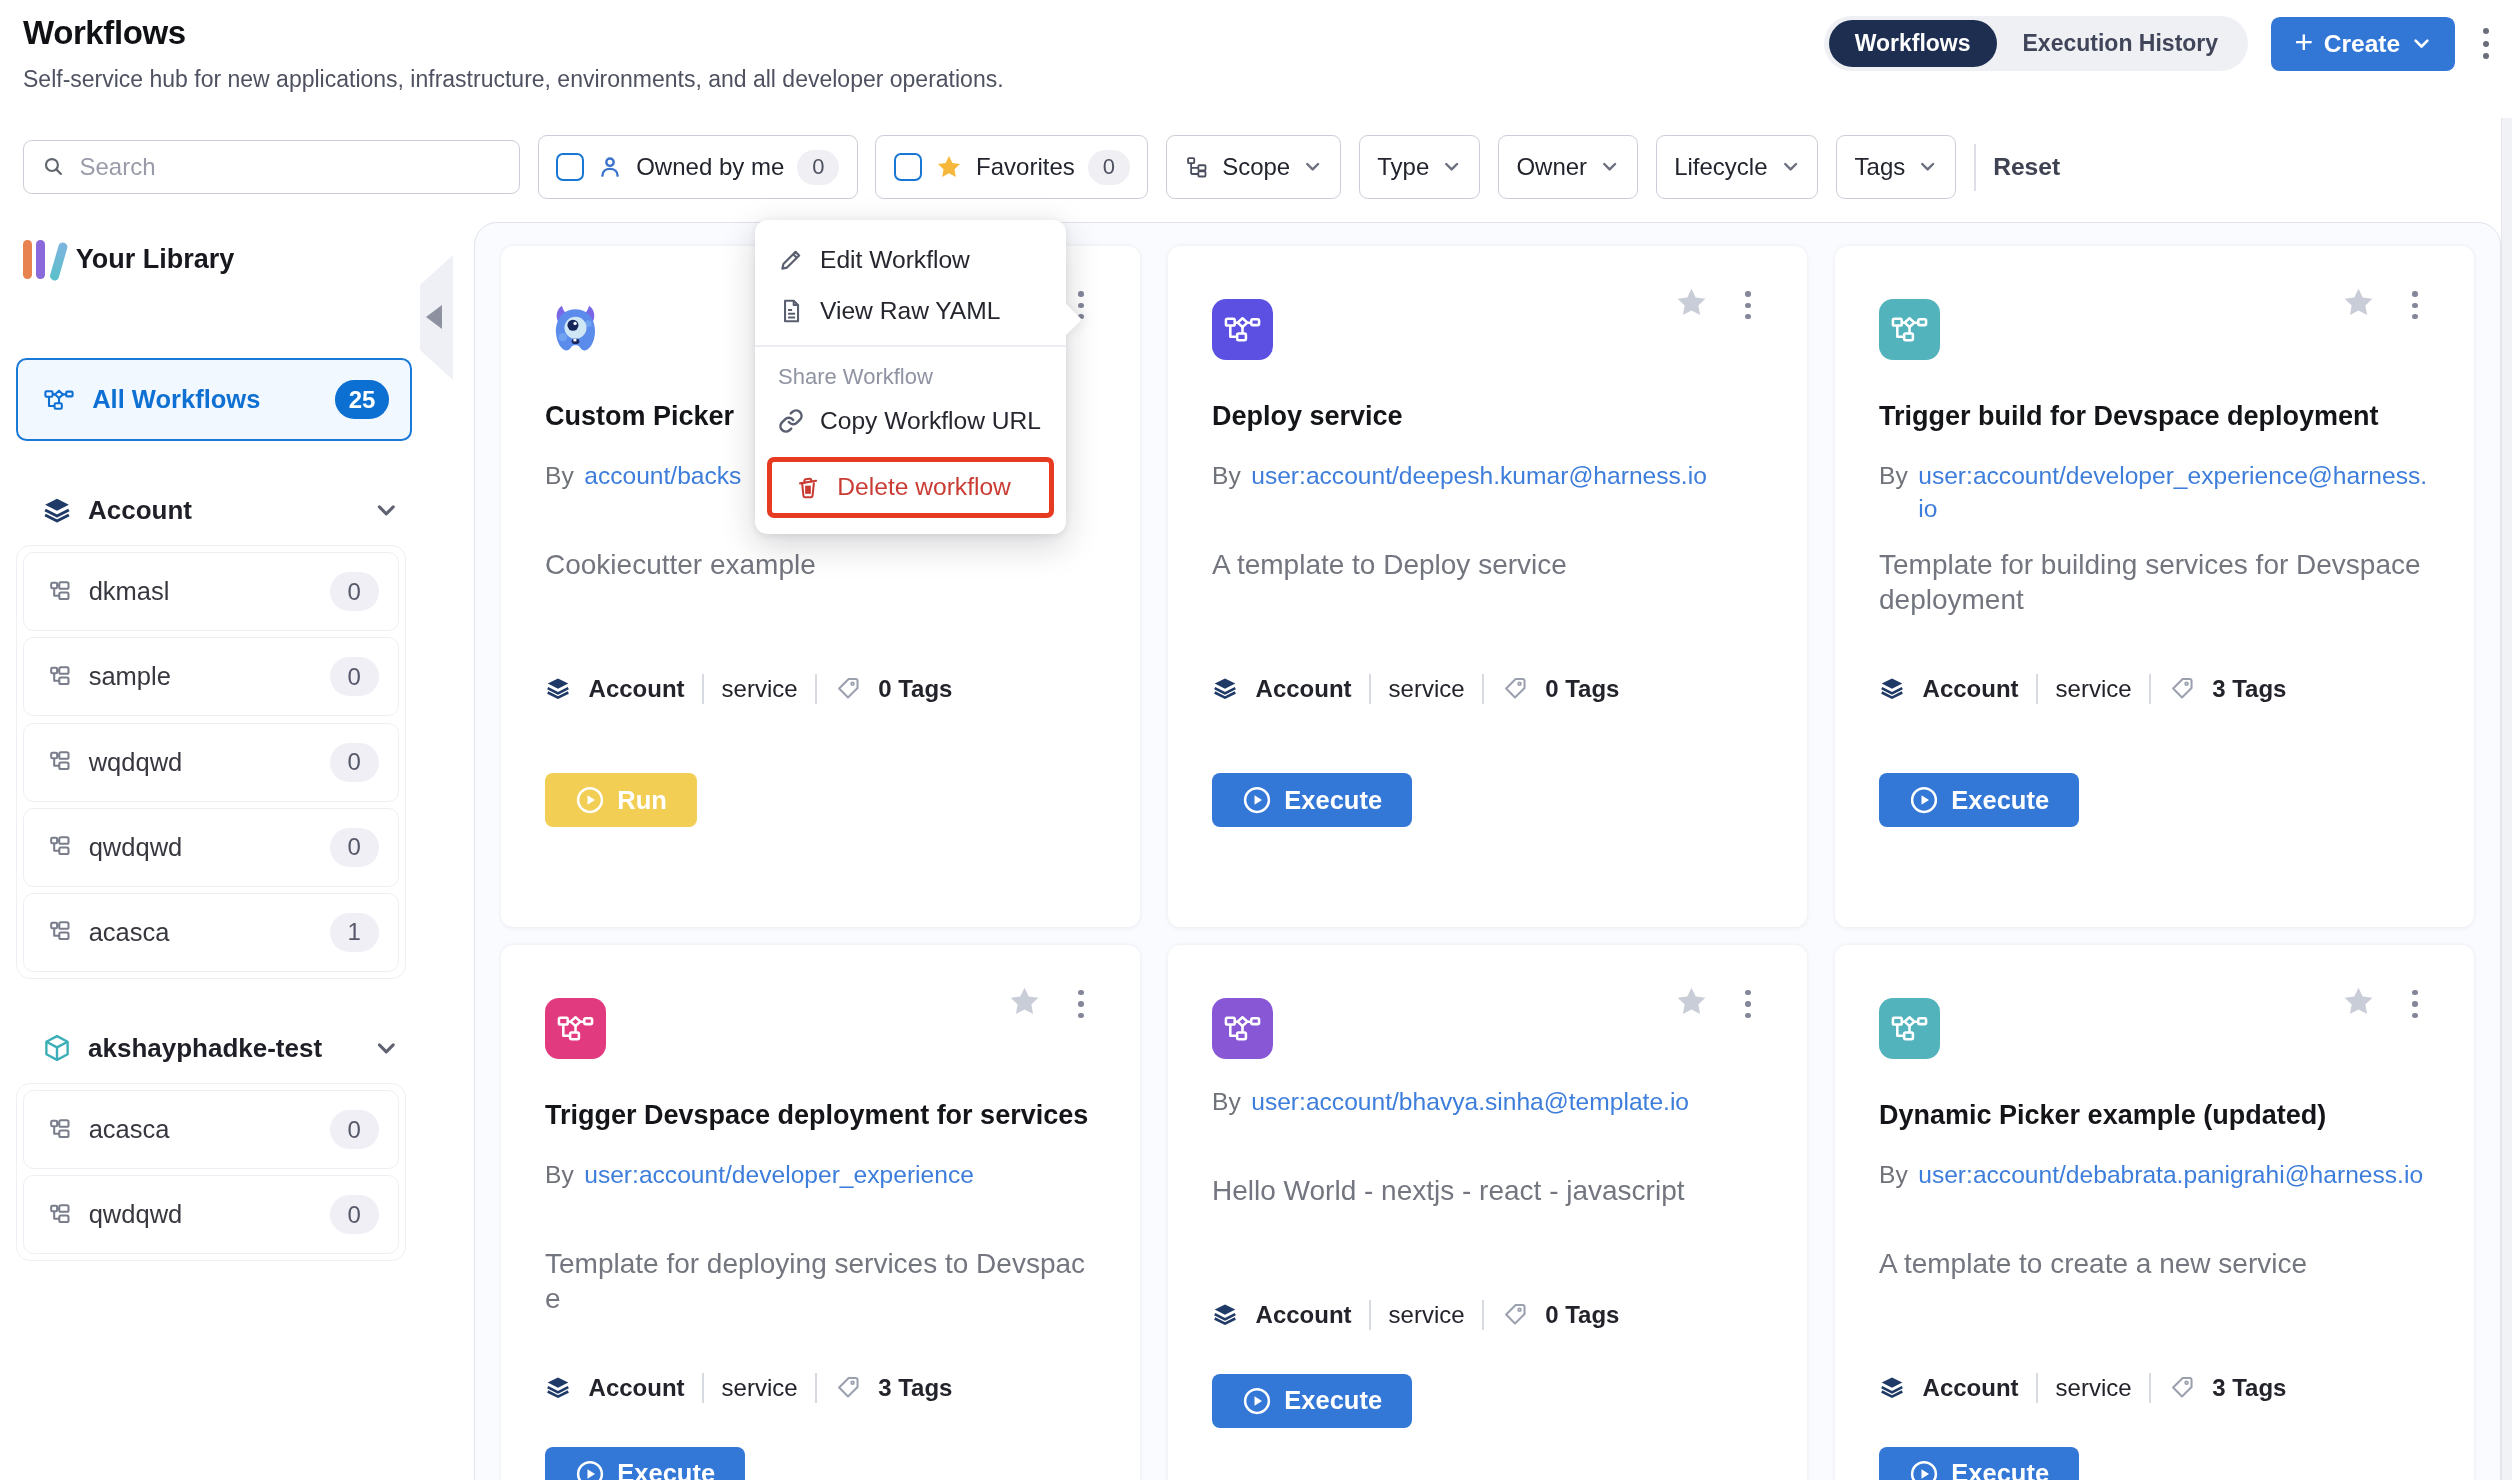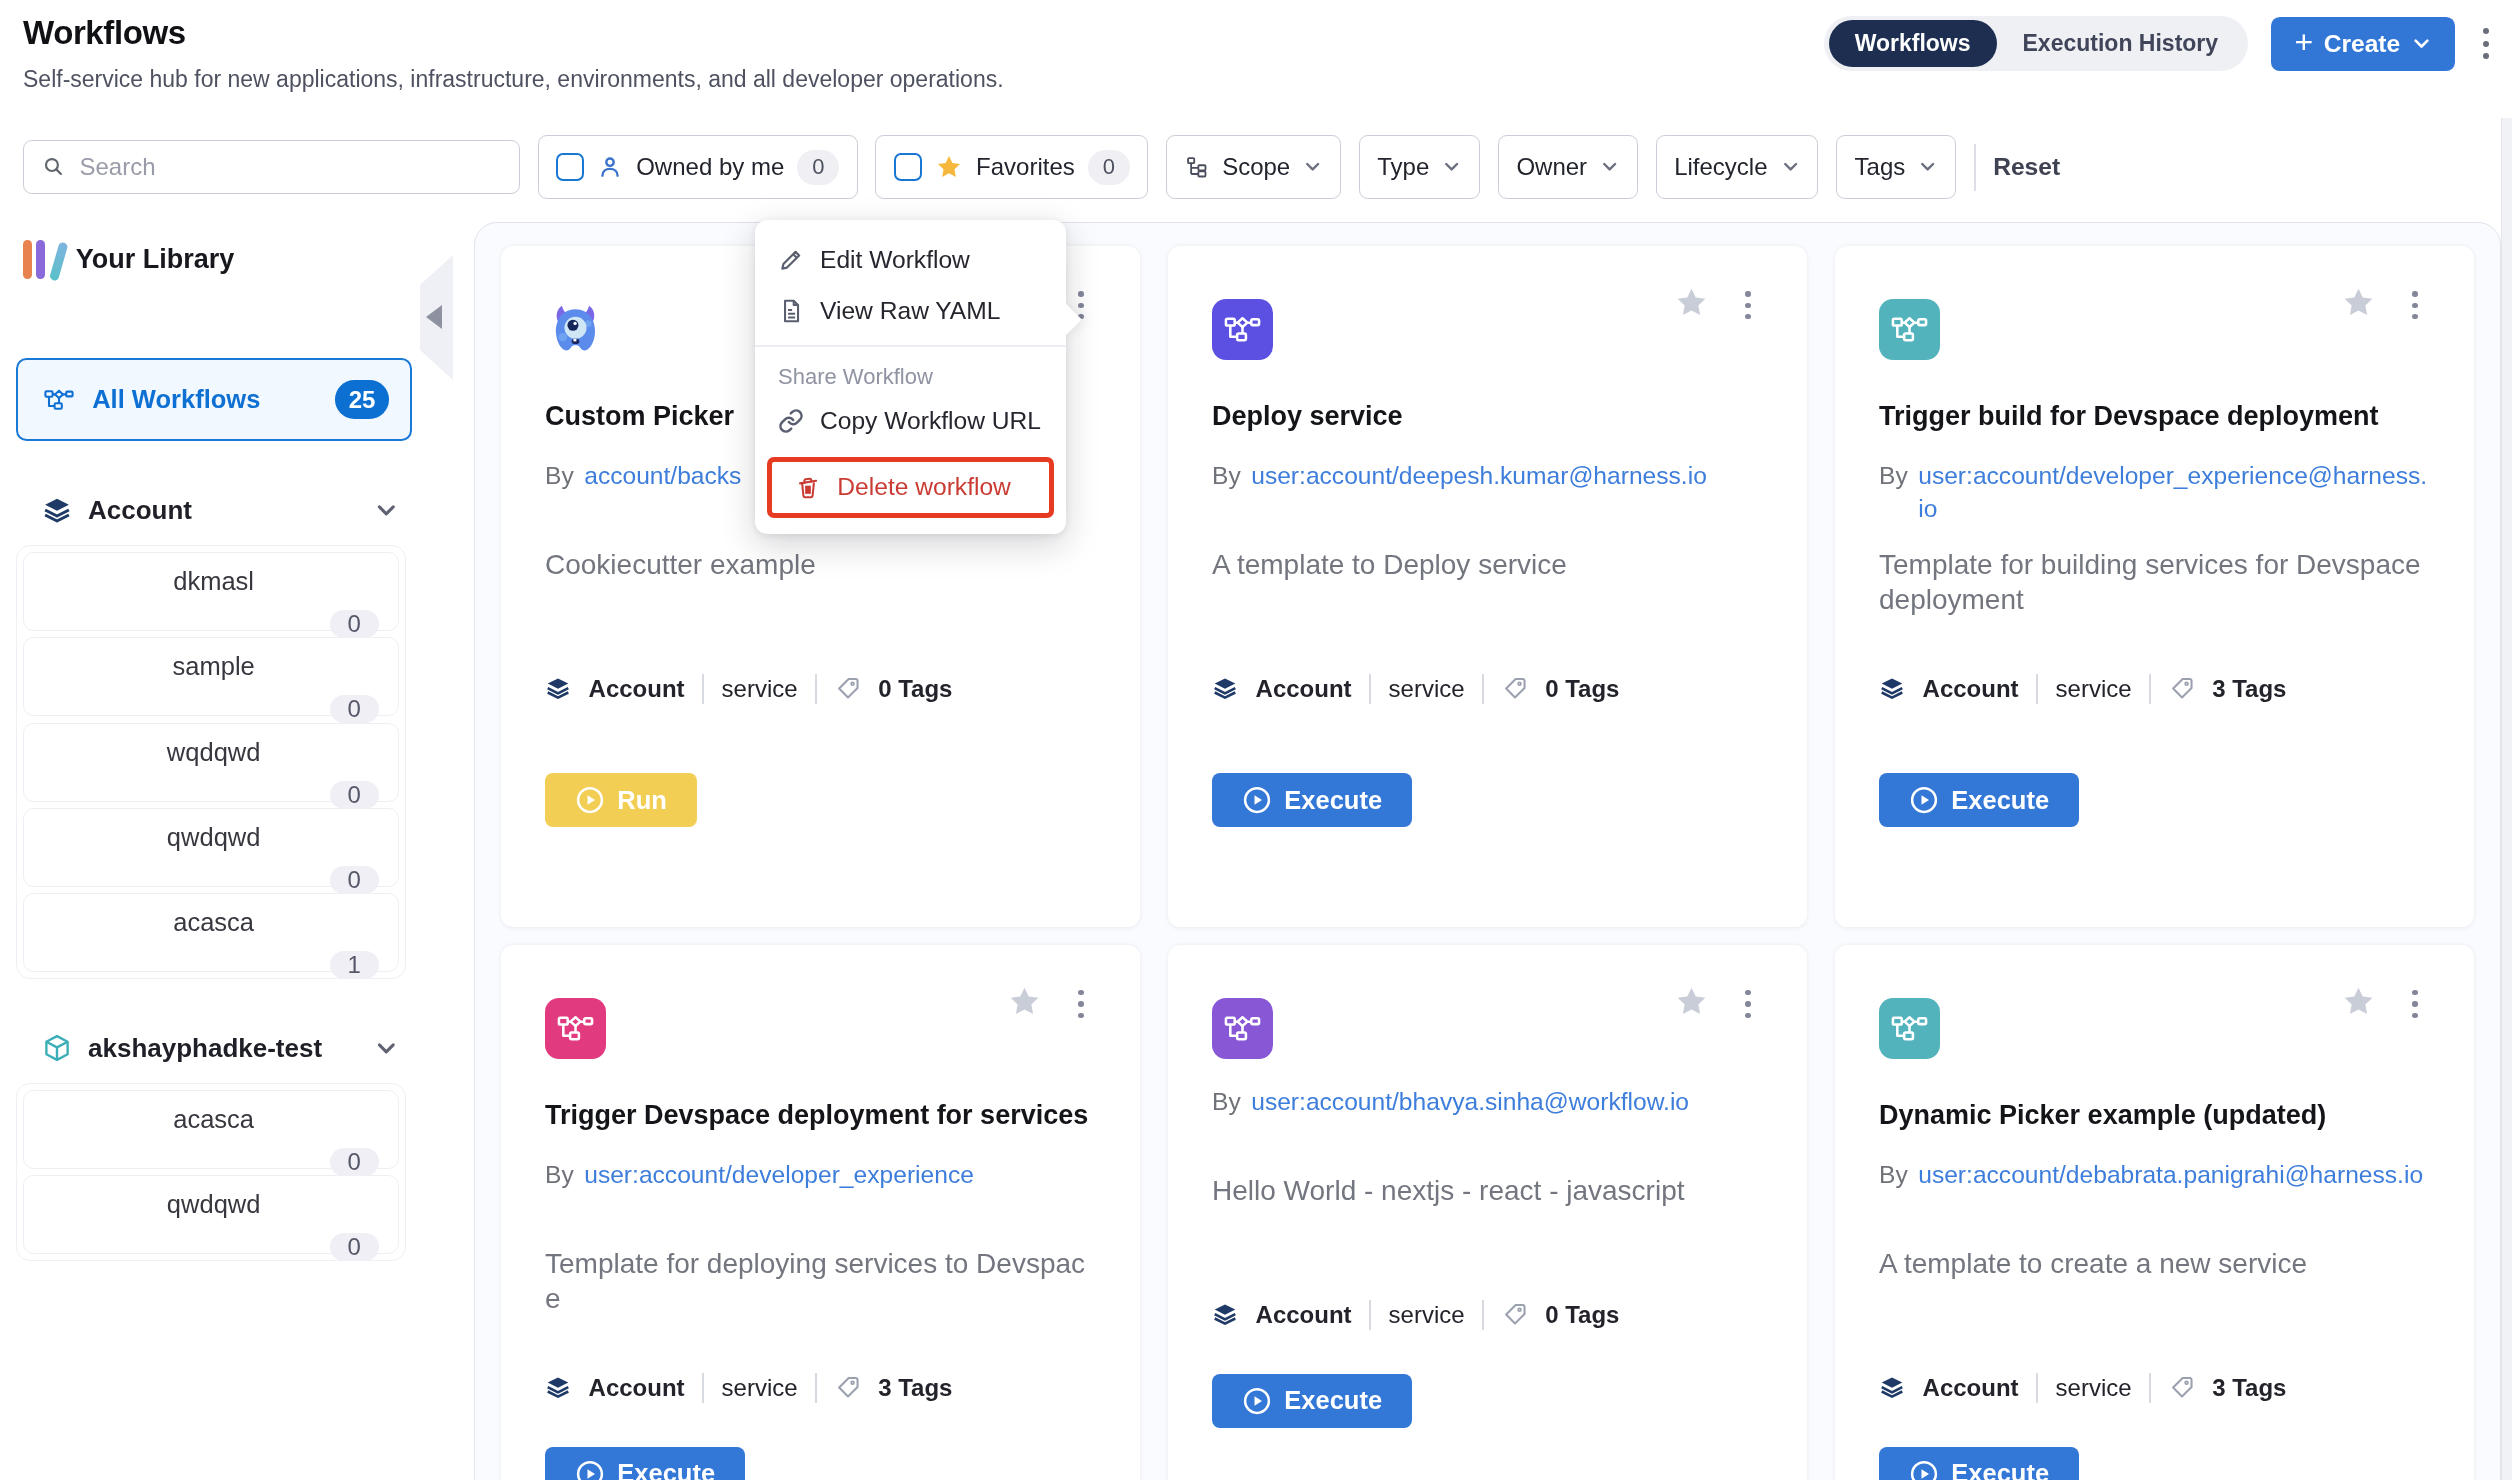--- a/index.html
+++ b/index.html
@@ -52,21 +52,21 @@
   .all-workflows { margin:79px 40px 0 16px; height:83px; border:2.6px solid #1B79D6; border-radius:10.5px;
     background:#F1F8FF; display:flex; align-items:center; gap:17.6px; padding:0 21px 0 24.6px; cursor:pointer; }
   .all-workflows .lbl { font-size:25.5px; font-weight:700; color:#0E70D2; }
   .blue-badge { margin-left:auto; min-width:54px; height:39px; border-radius:19.3px; background:#0B70D2; color:#fff;
     font-size:24px; font-weight:700; display:flex; align-items:center; justify-content:center; padding:0 12.3px; }
   .section-head { display:flex; align-items:center; gap:16px; margin:54px 53px 0 42px; cursor:pointer; }
   .section-head .name { font-size:26px; font-weight:700; color:#1F2027; }
   .section-head .chev { margin-left:auto; }
   .group { margin:19.3px 46px 0 16px; border:1.8px solid #EFEFF5; border-radius:14px; padding:6.1px; }
   .side-item { height:79px; border:1.8px solid #EFEFF3; border-radius:10.5px; background:#fff; display:flex;
-    align-items:center; gap:14px; padding:0 19.3px 0 24.6px; margin-bottom:6.1px; cursor:pointer;flex-direction:column; }
+    align-items:center; gap:14px; padding:0 19.3px 0 24.6px; margin-bottom:6.1px; cursor:pointer; }
   .side-item:last-child { margin-bottom:0; }
   .side-item .lbl { font-size:25.5px; color:#37383F; }
   .gray-badge { margin-left:auto; min-width:49px; height:39px; border-radius:19.3px; background:#EFEFF5; color:#56586A;
     font-size:24px; display:flex; align-items:center; justify-content:center; padding:0 12.3px; }
 
   
   .panel { position:absolute; left:474px; top:222px; width:2027px; height:1322px; background:#FAFBFE;
     border:1.8px solid #E2E3EC; border-radius:23px; overflow:hidden; }
   .grid { padding:23px 26px; display:grid; grid-template-columns:repeat(3,1fr); column-gap:28px; row-gap:17.6px; }
   .card { position:relative; background:#fff; border-radius:12.3px; box-shadow:0 0.9px 4.4px rgba(35,36,48,.08);
@@ -576,21 +576,21 @@
       <span class="star"><svg width="35" height="35" viewBox="0 0 24 24">
             <use href="#i-star"></use>
           </svg></span>
       <span class="kebab">
           <i></i>
           <i></i>
           <i></i>
         </span>
       <div class="byline">
         <span class="by">By</span>
-        <a class="owner-link">user:account/bhavya.sinha@workflow.io</a>
+        <a class="owner-link">user:account/bhavya.sinha@template.io</a>
       </div>
       <p class="desc">Hello World - nextjs - react - javascript</p>
       <div class="meta">
         <svg width="26" height="26" viewBox="0 0 24 24" style="color:#1F3A66">
             <use href="#i-layers"></use>
           </svg>
         <span class="scope-lbl">Account</span>
         <i class="mdiv"></i>
         <span>service</span>
         <i class="mdiv"></i>

